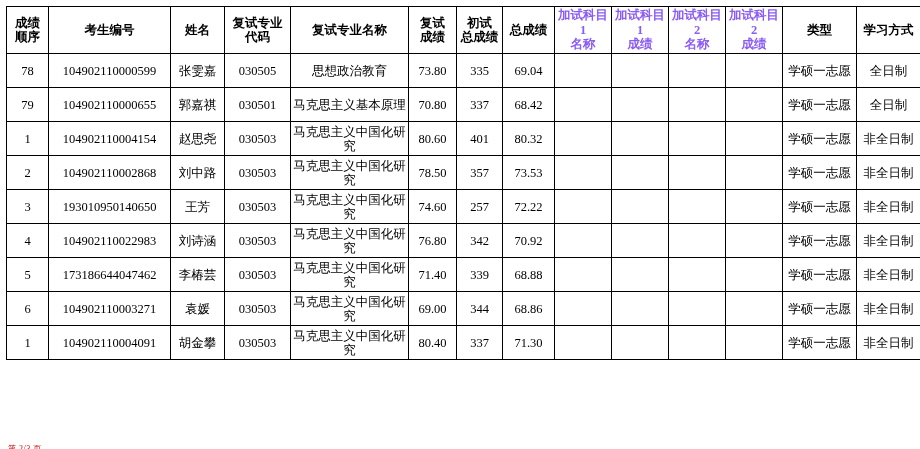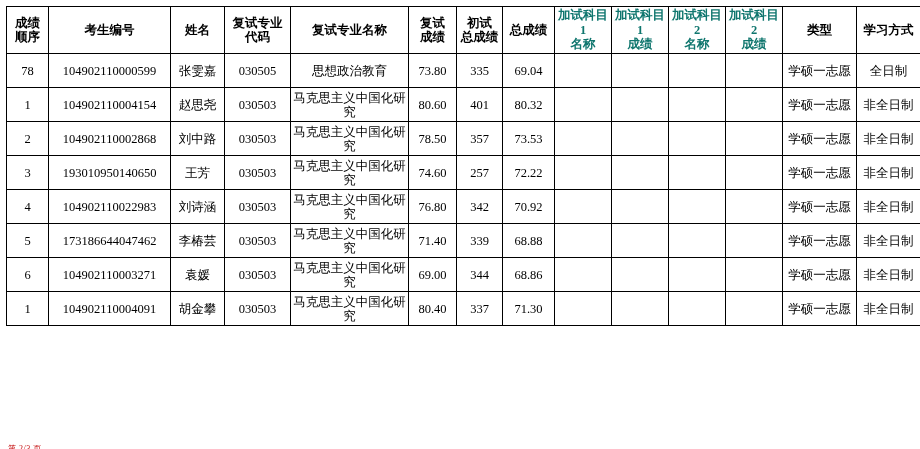--- a/index.html
+++ b/index.html
@@ -36,21 +36,21 @@
     padding: 1px 1px;
     word-break: break-all;
     overflow: hidden;
   }
   table.grid thead th {
     font-weight: bold;
     height: 44px;
     font-size: 12.5px;
   }
   table.grid thead th.red {
-    color: #0f766e;
+    color: #8b5cf6;
     text-align: center;
   }
   table.grid tbody td {
     height: 31px;
     font-size: 12.5px;
   }
   .c-order   { width: 42px; }
   .c-id      { width: 122px; }
   .c-name    { width: 54px; }
   .c-major-code { width: 66px; }
@@ -125,20 +125,36 @@
           <td>335</td>
           <td>69.04</td>
           <td></td>
           <td></td>
           <td></td>
           <td></td>
           <td>学硕一志愿</td>
           <td>全日制</td>
         </tr>
         <tr>
+          <td>79</td>
+          <td>104902110000655</td>
+          <td>郭嘉祺</td>
+          <td>030501</td>
+          <td>马克思主义基本原理</td>
+          <td>70.80</td>
+          <td>337</td>
+          <td>68.42</td>
+          <td></td>
+          <td></td>
+          <td></td>
+          <td></td>
+          <td>学硕一志愿</td>
+          <td>全日制</td>
+        </tr>
+        <tr>
           <td>1</td>
           <td>104902110004154</td>
           <td>赵思尧</td>
           <td>030503</td>
           <td>马克思主义中国化研究</td>
           <td>80.60</td>
           <td>401</td>
           <td>80.32</td>
           <td></td>
           <td></td>

